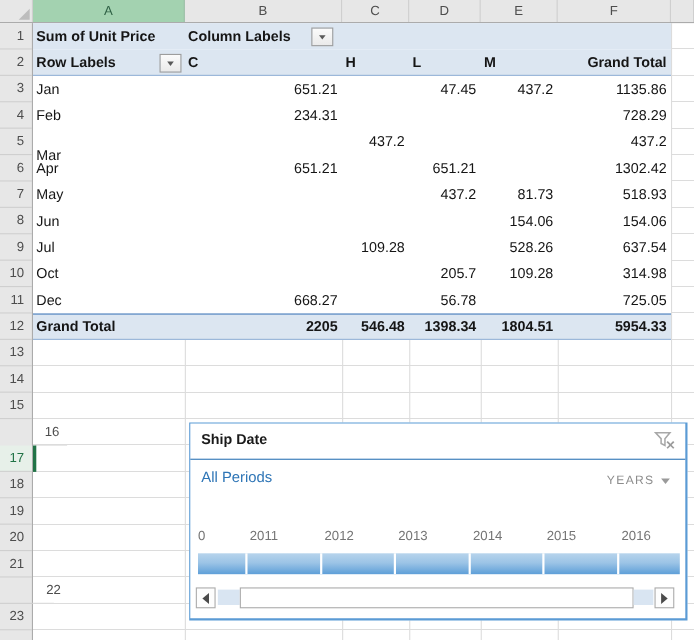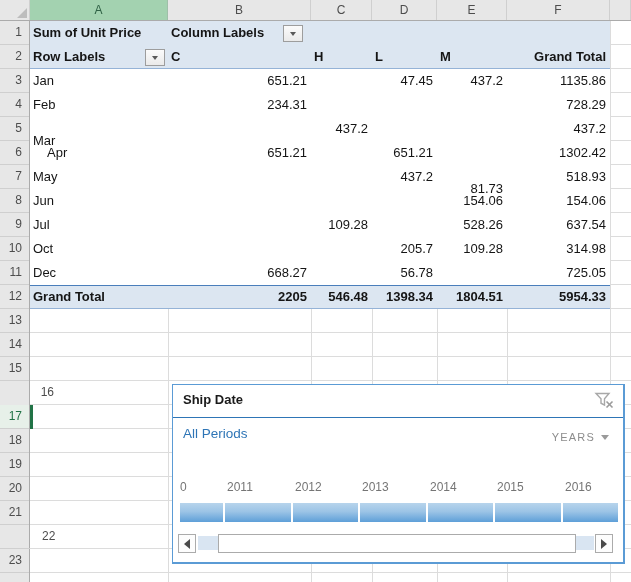--- a/index.html
+++ b/index.html
@@ -142,27 +142,27 @@
       <div class="pv-cell num" style="left: 138px; width: 143px; top: 48px;">651.21</div>
       <div class="pv-cell num" style="left: 342px; width: 65px; top: 48px;">47.45</div>
       <div class="pv-cell num" style="left: 407px; width: 70px; top: 48px;">437.2</div>
       <div class="pv-cell num" style="left: 477px; width: 103px; top: 48px;">1135.86</div>
       <div class="pv-cell" style="left: 3px; top: 72px;">Feb</div>
       <div class="pv-cell num" style="left: 138px; width: 143px; top: 72px;">234.31</div>
       <div class="pv-cell num" style="left: 477px; width: 103px; top: 72px;">728.29</div>
       <div class="pv-cell" style="left: 3px; top: 96px; margin-top: 12px;">Mar</div>
       <div class="pv-cell num" style="left: 281px; width: 61px; top: 96px;">437.2</div>
       <div class="pv-cell num" style="left: 477px; width: 103px; top: 96px;">437.2</div>
-      <div class="pv-cell" style="left: 17px; top: 120px;">Apr</div>
+      <div class="pv-cell" style="left: 3px; top: 120px;">Apr</div>
       <div class="pv-cell num" style="left: 138px; width: 143px; top: 120px;">651.21</div>
       <div class="pv-cell num" style="left: 342px; width: 65px; top: 120px;">651.21</div>
       <div class="pv-cell num" style="left: 477px; width: 103px; top: 120px;">1302.42</div>
       <div class="pv-cell" style="left: 3px; top: 144px;">May</div>
       <div class="pv-cell num" style="left: 342px; width: 65px; top: 144px;">437.2</div>
-      <div class="pv-cell num" style="left: 407px; width: 70px; top: 144px; margin-top: 12px;">81.73</div>
+      <div class="pv-cell num" style="left: 407px; width: 70px; top: 144px;">81.73</div>
       <div class="pv-cell num" style="left: 477px; width: 103px; top: 144px;">518.93</div>
       <div class="pv-cell" style="left: 3px; top: 168px;">Jun</div>
       <div class="pv-cell num" style="left: 407px; width: 70px; top: 168px;">154.06</div>
       <div class="pv-cell num" style="left: 477px; width: 103px; top: 168px;">154.06</div>
       <div class="pv-cell" style="left: 3px; top: 192px;">Jul</div>
       <div class="pv-cell num" style="left: 281px; width: 61px; top: 192px;">109.28</div>
       <div class="pv-cell num" style="left: 407px; width: 70px; top: 192px;">528.26</div>
       <div class="pv-cell num" style="left: 477px; width: 103px; top: 192px;">637.54</div>
       <div class="pv-cell" style="left: 3px; top: 216px;">Oct</div>
       <div class="pv-cell num" style="left: 342px; width: 65px; top: 216px;">205.7</div>

